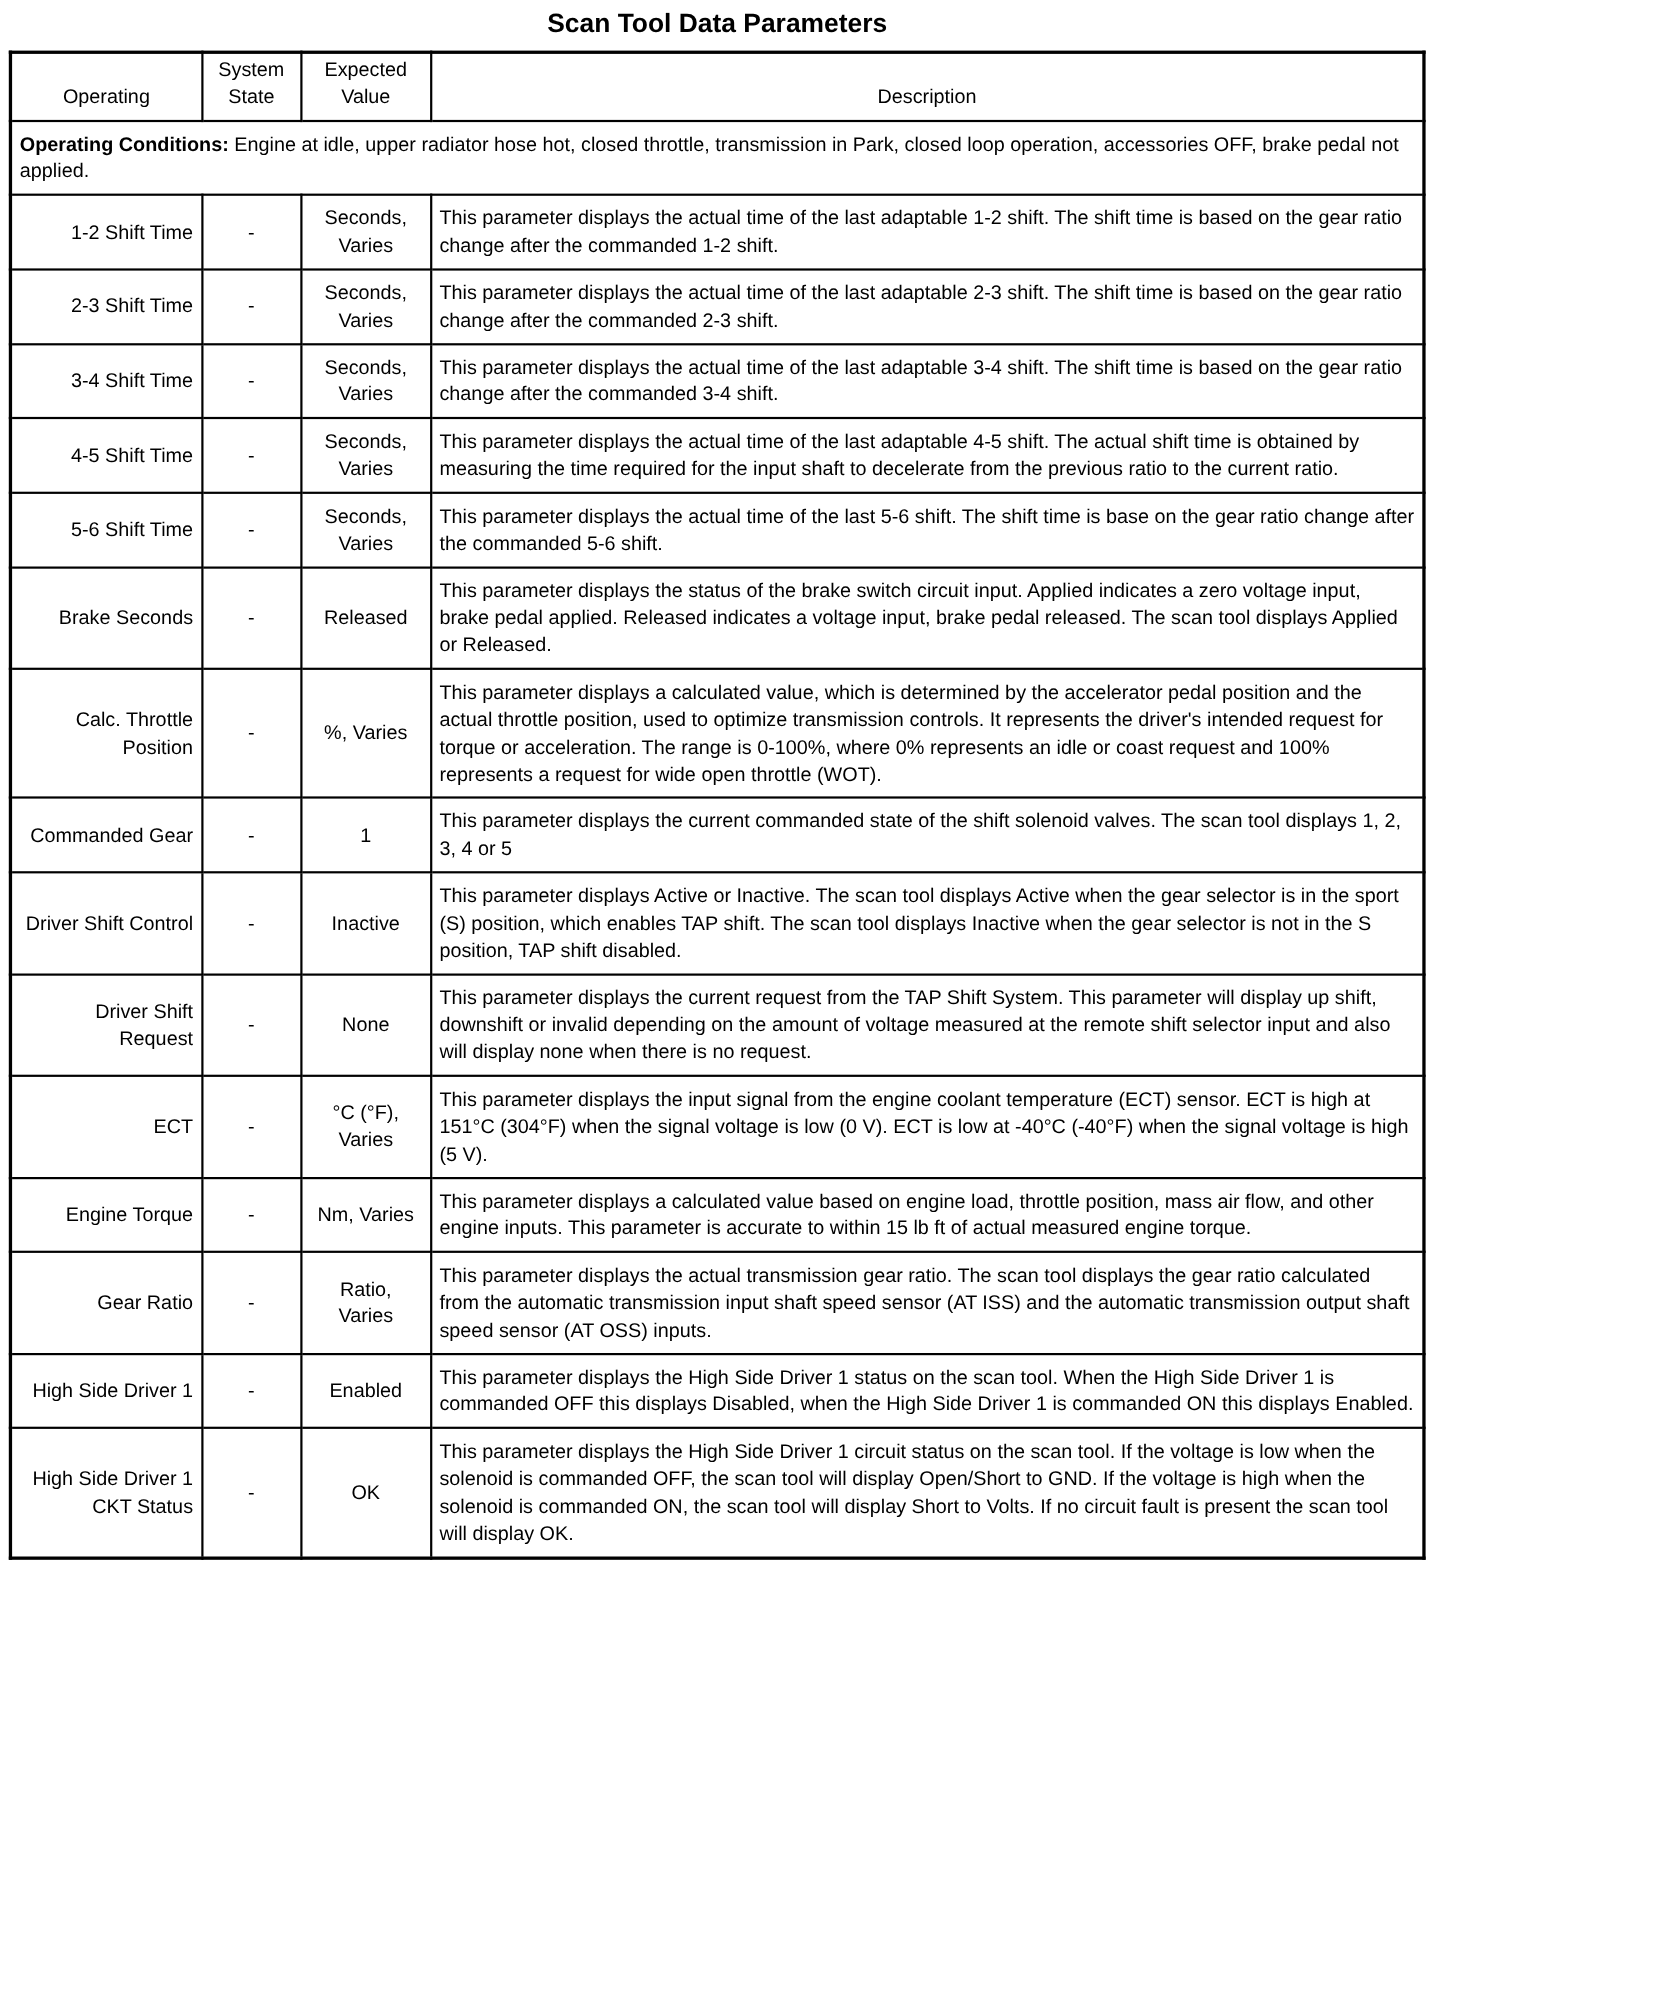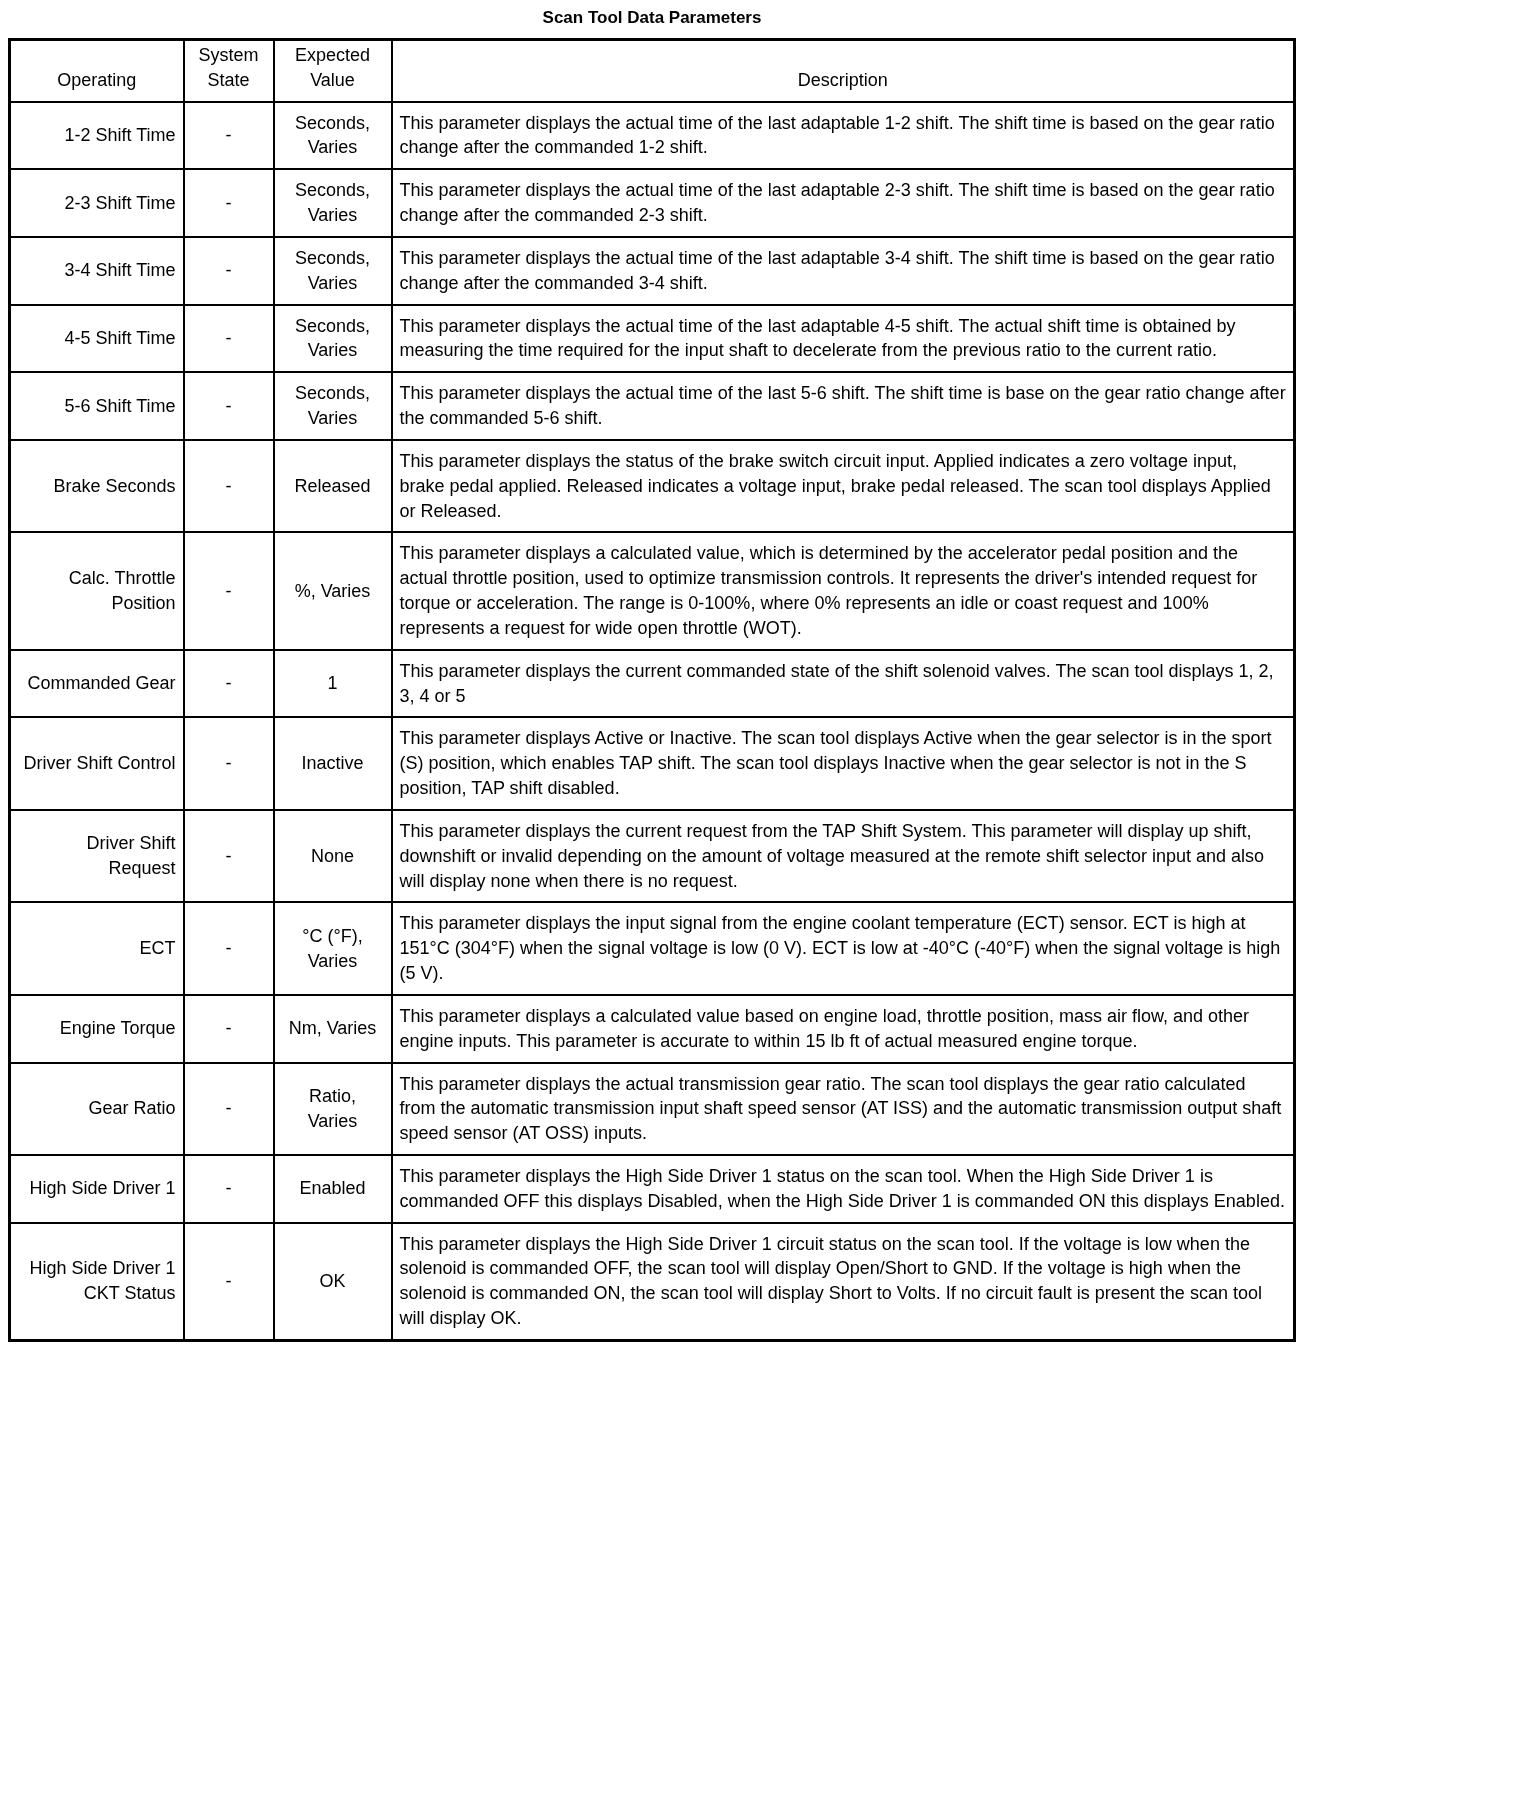--- a/index.html
+++ b/index.html
@@ -14,21 +14,21 @@
     color: #000000;
     box-sizing: border-box;
   }
   .page {
     padding: 6px 8px 12px 8px;
   }
   .title {
     width: 1288px;
     text-align: center;
     font-weight: bold;
-    font-size: 17px;
+    font-size: 24px;
     margin: 2px 0 10px 0;
   }
   table.params {
     border-collapse: collapse;
     width: 1288px;
     table-layout: fixed;
     border: 3px solid #000000;
   }
   th, td {
     border: 2px solid #000000;
@@ -75,20 +75,23 @@
       <tr>
         <th>Operating</th>
         <th>System
 State</th>
         <th>Expected
 Value</th>
         <th>Description</th>
       </tr>
     </thead>
     <tbody id="table-body">
+      <tr>
+        <td class="op-cell" colspan="4"><span class="bold">Operating Conditions:</span><span> Engine at idle, upper radiator hose hot, closed throttle, transmission in Park, closed loop operation, accessories OFF, brake pedal not applied.</span></td>
+      </tr>
     <tr>
     <td class="cell-param">1-2 Shift Time</td>
     <td class="cell-state">-</td>
     <td class="cell-expected">Seconds,
 Varies</td>
     <td class="cell-desc">This parameter displays the actual time of the last adaptable 1-2 shift. The shift time is based on the gear ratio change after the commanded 1-2 shift.</td>
   </tr>
         <tr>
     <td class="cell-param">2-3 Shift Time</td>
     <td class="cell-state">-</td>

